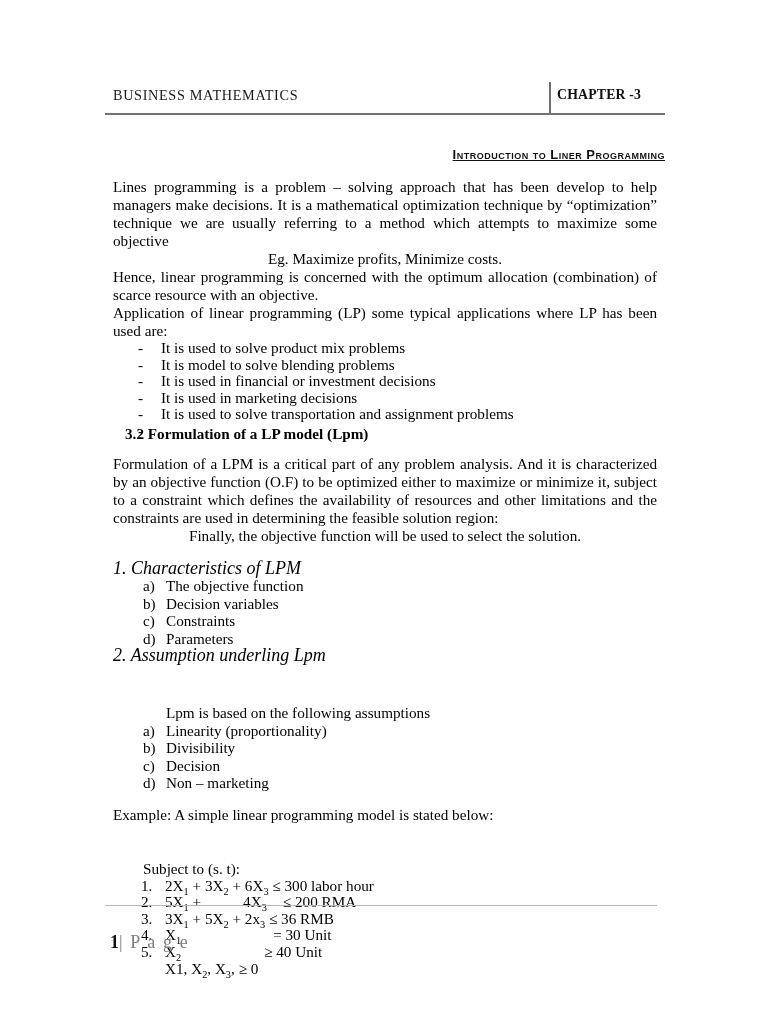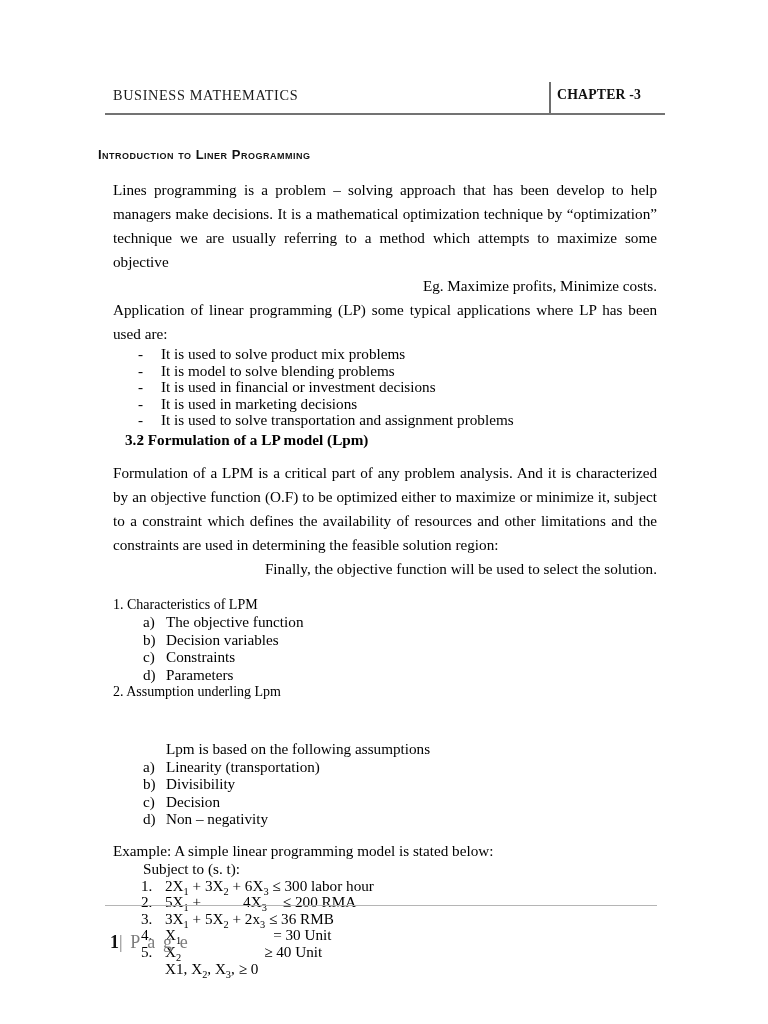--- a/index.html
+++ b/index.html
@@ -70,48 +70,49 @@
     left: 0px;
     top: 27px;
     width: 560px;
     height: 2px;
     background: #737373;
   }
 
   
   .doc-title {
     position: absolute;
-    left: 98px;
+    left: 105px;
     top: 147px;
     width: 560px;
-    text-align: left;
+    text-align: right;
     font-family: "Liberation Sans", "DejaVu Sans", sans-serif;
     font-size: 13px;
     font-weight: bold;
     font-variant: small-caps;
     letter-spacing: 0.5px;
     color: #111111;
+    text-decoration: underline;
   }
 
   
   .body-area {
     position: absolute;
     left: 113px;
     top: 178px;
     width: 544px;
   }
   p.para {
     margin: 0;
     font-size: 15.2px;
-    line-height: 24px;
+    line-height: 18px;
     text-align: justify;
     text-justify: inter-word;
   }
   p.para.nojust {
-    text-align: right;
+    text-align: center;
   }
 
   
   .dash-list {
     margin: 0;
     padding: 0;
     list-style: none;
   }
   .dash-list li {
     font-size: 15.2px;
@@ -128,23 +129,24 @@
 
   .h-sub {
     margin: 12px;
     font-size: 15.2px;
     font-weight: bold;
     line-height: 18px;
   }
 
   
   .num-item {
-    font-size: 14px;
+    font-size: 18px;
     line-height: 17.4px;
     white-space: nowrap;
+    font-style: italic;
   }
   .alpha-list {
     margin: 0;
     padding: 0;
     list-style: none;
   }
   .alpha-list li {
     font-size: 15.2px;
     line-height: 17.4px;
     padding-left: 53px;
@@ -175,20 +177,21 @@
     line-height: 17.6px;
     padding-left: 17px;
     white-space: nowrap;
   }
   .ex-obj b { font-weight: bold; }
   .ex-subj {
     font-size: 15.2px;
     line-height: 17.6px;
     padding-left: 30px;
     white-space: nowrap;
+    margin-top: 36px;
   }
   .cons-list {
     margin: 0;
     padding: 0;
     list-style: none;
   }
   .cons-list li {
     font-size: 15.2px;
     line-height: 16.6px;
     padding-left: 52px;
@@ -248,20 +251,21 @@
   </div>
 
   <div class="doc-title">Introduction to Liner Programming</div>
 
   <div class="body-area">
 
     <p class="para">Lines programming is a problem – solving approach that has been develop to help managers make decisions. It is a mathematical optimization technique by “optimization” technique we are usually referring to a method which attempts to maximize some objective</p>
 
     <p class="para nojust">Eg. Maximize profits, Minimize costs.</p>
 
+    <p class="para">Hence, linear programming is concerned with the optimum allocation (combination) of scarce resource with an objective.</p>
 
     <p class="para">Application of linear programming (LP) some typical applications where LP has been used are:</p>
 
     <ul class="dash-list">
       <li><span class="dash">-</span><span>It is used to solve product mix problems</span></li>
       <li><span class="dash">-</span><span>It is model to solve blending problems</span></li>
       <li><span class="dash">-</span><span>It is used in financial or investment decisions</span></li>
       <li><span class="dash">-</span><span>It is used in marketing decisions</span></li>
       <li><span class="dash">-</span><span>It is used to solve transportation and assignment problems</span></li>
       <li><span class="dash">-</span><span></span></li>
@@ -279,24 +283,24 @@
     <ul class="alpha-list">
       <li><span class="alpha">a)</span><span>The objective function</span></li>
       <li><span class="alpha">b)</span><span>Decision variables</span></li>
       <li><span class="alpha">c)</span><span>Constraints</span></li>
       <li><span class="alpha">d)</span><span>Parameters</span></li>
     </ul>
 
     <div class="num-item">2. Assumption underling Lpm</div>
     <div class="indent-line">Lpm is based on the following assumptions</div>
     <ul class="alpha-list">
-      <li><span class="alpha">a)</span><span>Linearity (transportation)</span></li>
+      <li><span class="alpha">a)</span><span>Linearity (proportionality)</span></li>
       <li><span class="alpha">b)</span><span>Divisibility</span></li>
       <li><span class="alpha">c)</span><span>Decision</span></li>
-      <li><span class="alpha">d)</span><span>Non – negativity</span></li>
+      <li><span class="alpha">d)</span><span>Non – marketing</span></li>
     </ul>
 
     <div style="height:15px;"></div>
 
     <div class="ex-lead">Example: A simple linear programming model is stated below:</div>
 
 
     <div class="ex-subj">Subject to (s. t):</div>
 
     <ul class="cons-list">

